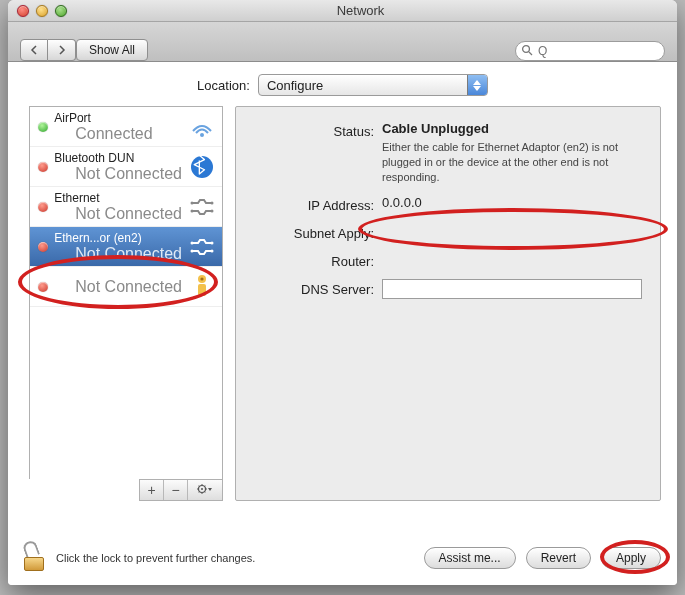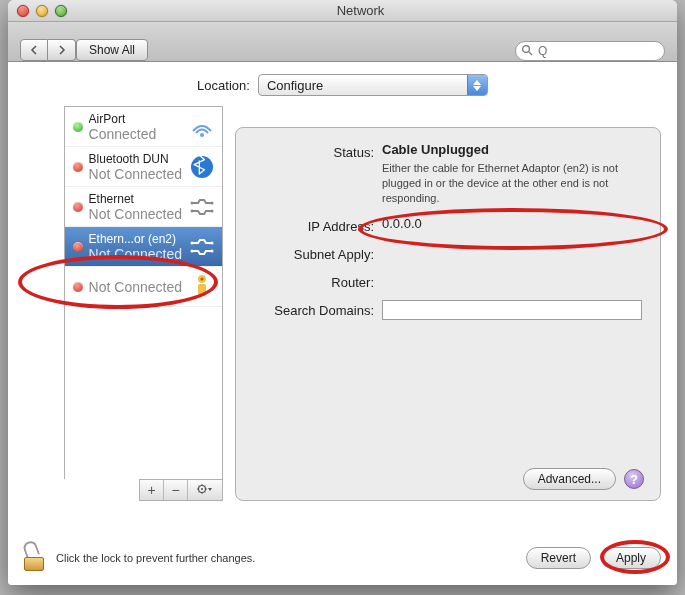--- a/index.html
+++ b/index.html
@@ -158,21 +158,21 @@
   .item.selected .sub { color:#dfe9f5; }
   .dot {
     width:10px; height:10px; border-radius:50%;
     box-shadow: inset 0 1px 1px rgba(255,255,255,0.6), 0 0 1px rgba(0,0,0,0.4);
     flex-shrink:0;
   }
   .dot.green { background: radial-gradient(circle at 40% 35%, #b0f59a, #2fa52c); }
   .dot.red { background: radial-gradient(circle at 40% 35%, #ff9a8c, #c9362a); }
   .labels { flex:1; min-width:0; }
   .name { font-size:12px; color:#222; white-space:nowrap; overflow:hidden; text-overflow:ellipsis; }
-  .sub { font-size:14px; color:#8a8a8a; }
+  .sub { font-size:16px; color:#8a8a8a;margin-left:21px; }
   .svc-icon {
     width:28px; height:28px; flex-shrink:0;
     display:flex; align-items:center; justify-content:center;
   }
   .list-toolbar {
     height:22px;
     background: linear-gradient(#fbfbfb,#dedede);
     border:1px solid #b0b0b0;
     display:flex; align-items:stretch;
   }
@@ -180,25 +180,24 @@
     width:24px;
     border-right:1px solid #b8b8b8;
     display:flex; align-items:center; justify-content:center;
     font-size:14px; color:#555;
   }
   .tb-btn.last { border-right:none; flex:0 0 34px; }
   
   .detail {
     flex:1;
     border:1px solid #b0b0b0;
-    border-radius:8px;
+    border-radius:2px;
     background:#ececec;
     padding: 14px 18px 12px 18px;
     position:relative;
-    margin-top:21px;
   }
   .row {
     display:flex; align-items:flex-start;
     margin-bottom: 10px;
     gap: 8px;
   }
   .row .lab {
     width: 120px;
     text-align:right;
     font-size:13px;
@@ -435,43 +434,38 @@
         </div>
         <div class="row">
           <div class="lab">Subnet Apply:</div>
           <div class="val"></div>
         </div>
         <div class="row">
           <div class="lab">Router:</div>
           <div class="val"></div>
         </div>
         <div class="row">
-          <div class="lab">Search Domains:</div>
+          <div class="lab">DNS Server:</div>
           <div class="val"><input class="txt-input" style=""></div>
         </div>
 
-        <div class="detail-footer">
-          <div class="aqua-btn">
-            <span>Advanced...</span>
-          </div>
-          <div class="help">
-            <span>?</span>
-          </div>
-        </div>
       </div>
     </div>
 
     <div class="bottom">
       <div class="lock">
         <div class="lock-shackle"></div>
         <div class="lock-body"></div>
       </div>
       <div class="lock-text">Click the lock to prevent further changes.</div>
       <div class="spacer"></div>
       <div class="aqua-btn">
+        <span>Assist me...</span>
+      </div>
+      <div class="aqua-btn">
         <span>Revert</span>
       </div>
       <div class="aqua-btn">
         <span>Apply</span>
       </div>
     </div>
   </div>
 </div>
 
 <div class="anno" style="left:18px; top:255px; width:200px; height:54px;"></div>

